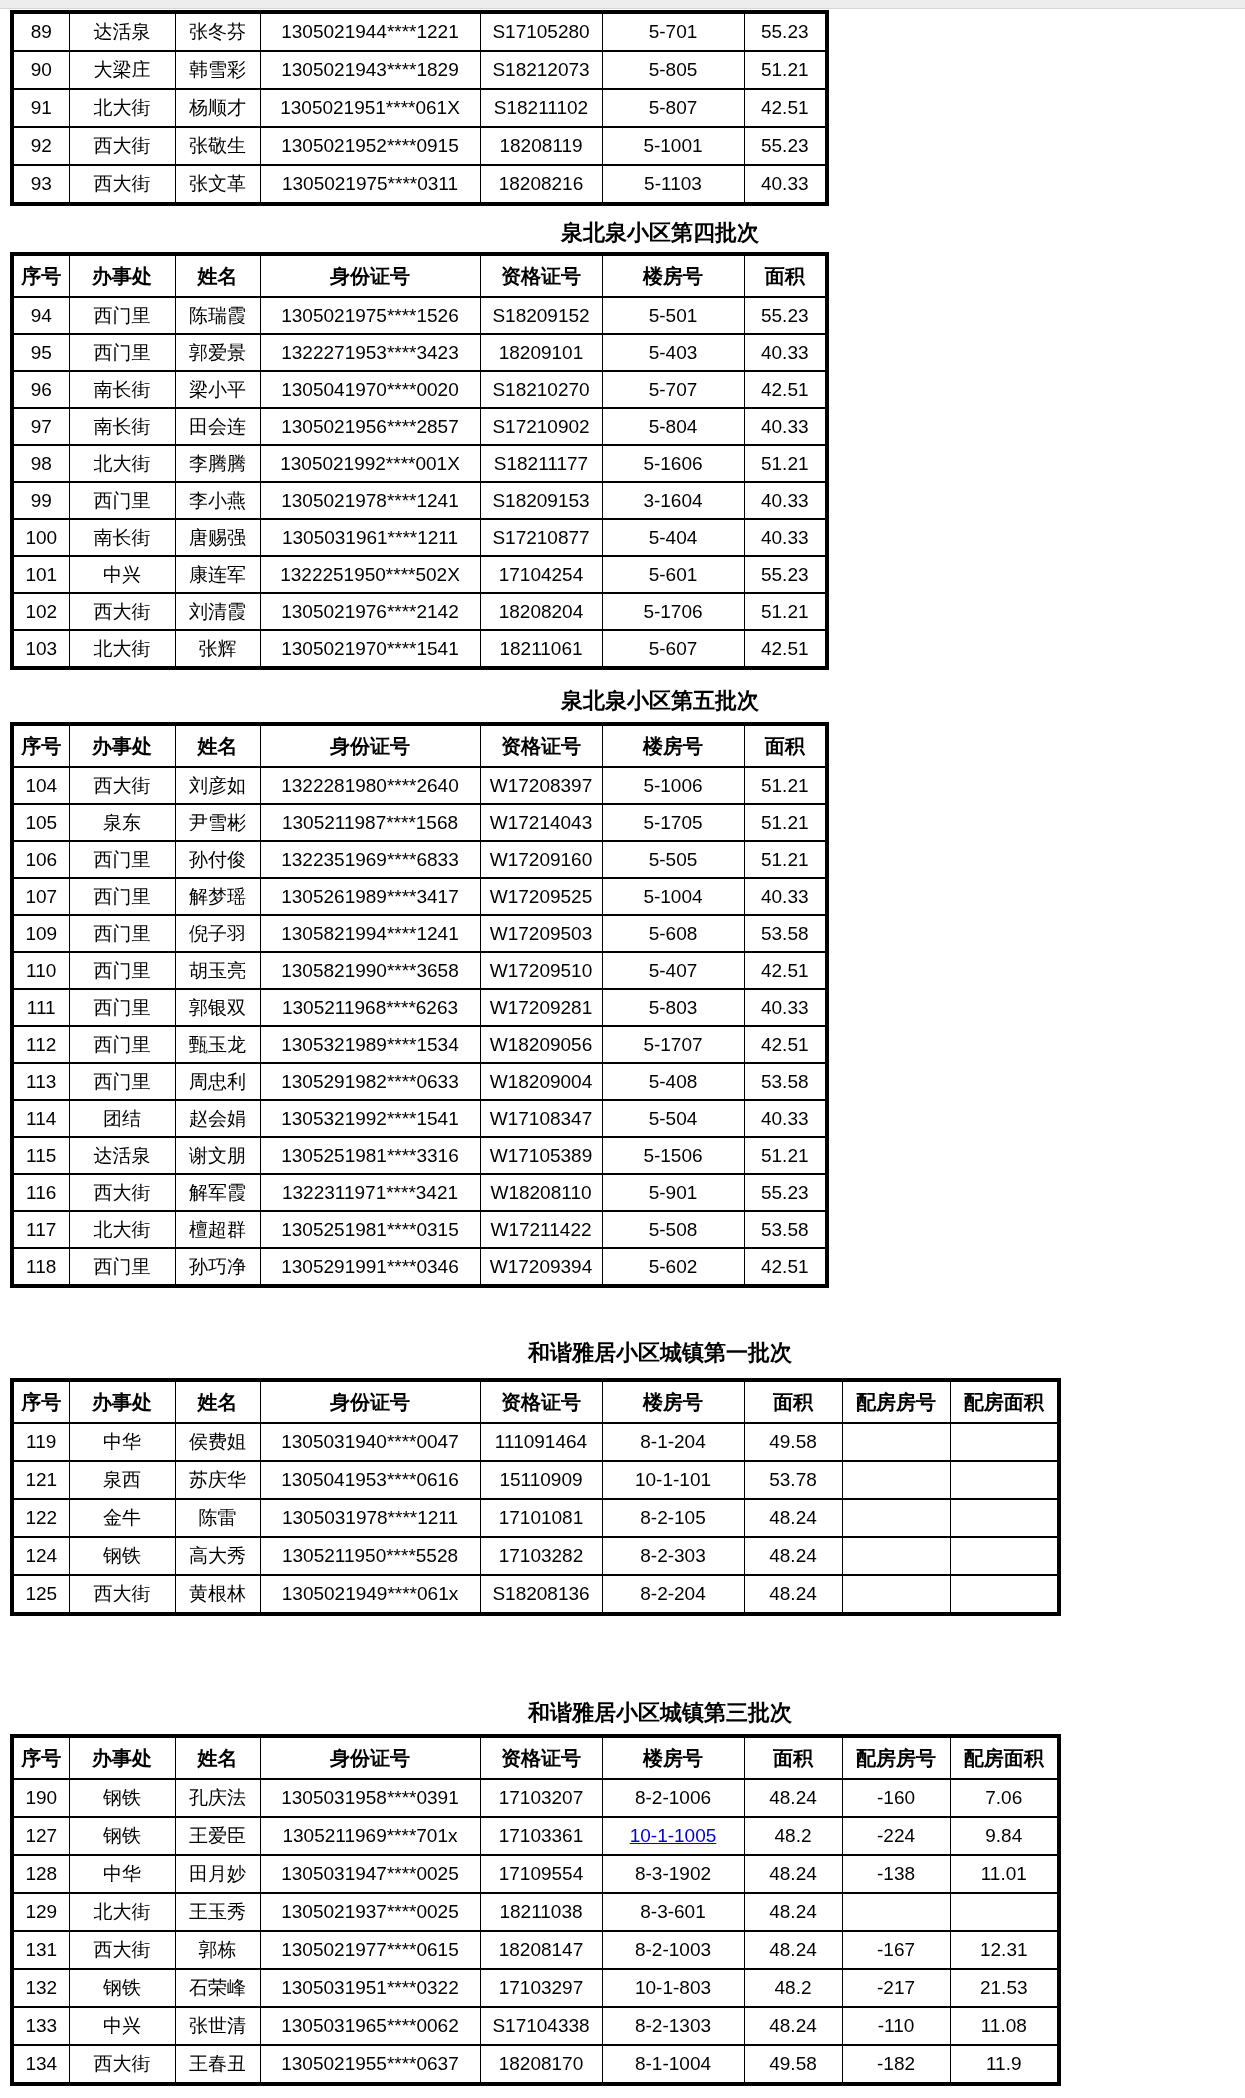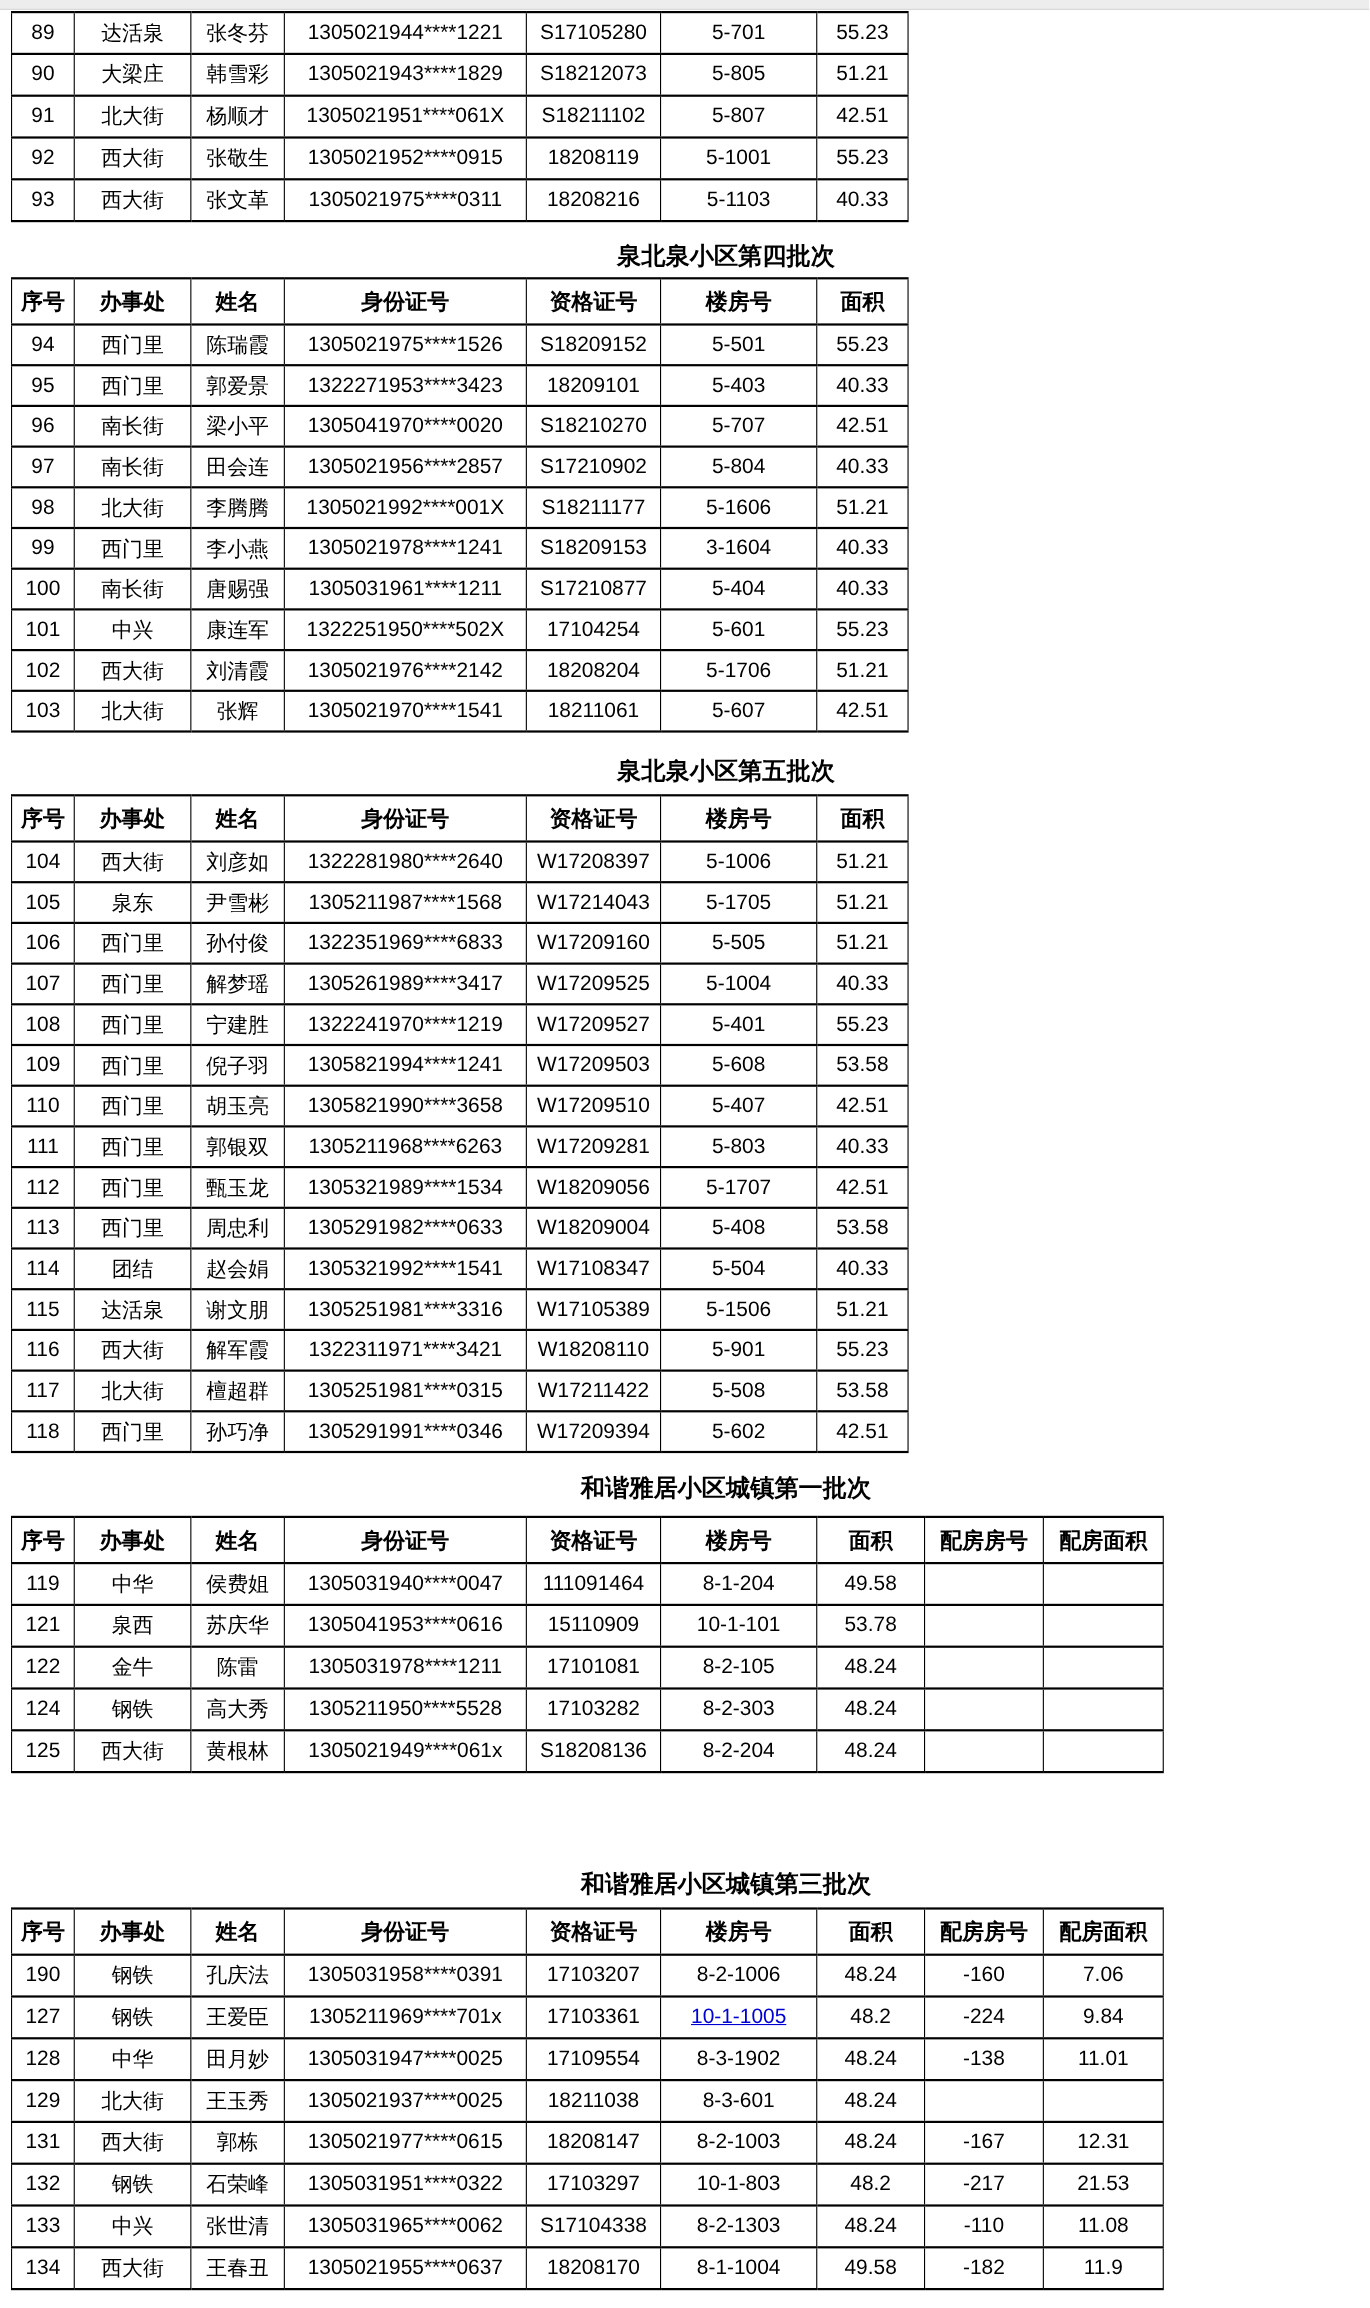--- a/index.html
+++ b/index.html
@@ -8,21 +8,21 @@
     background:#ffffff;color:#000;
     font-family:"Liberation Sans","DejaVu Sans",sans-serif;
   }
   #top-strip{
     position:absolute;top:0;left:0;width:1245px;height:8px;
     border-bottom:1px solid #d6d6d6;
   }
   table{
     position:absolute;left:10px;
     border-collapse:collapse;table-layout:fixed;
-    border:1px solid #000000;
+    border:4px solid #000000;
   }
   th,td{
     border:1px solid #000;
     border-top-width:2px;border-bottom-width:2px;
     text-align:center;vertical-align:middle;
     padding:0;overflow:hidden;white-space:nowrap;
   }
   th{font-size:20px;font-weight:bold;height:40px;}
   td{font-size:19px;font-weight:normal;}
   .t-basic{width:815px;}
@@ -272,29 +272,20 @@
       <tr>
         <td>107</td>
         <td>西门里</td>
         <td>解梦瑶</td>
         <td>1305261989****3417</td>
         <td>W17209525</td>
         <td>5-1004</td>
         <td>40.33</td>
       </tr>
       <tr>
-        <td>108</td>
-        <td>西门里</td>
-        <td>宁建胜</td>
-        <td>1322241970****1219</td>
-        <td>W17209527</td>
-        <td>5-401</td>
-        <td>55.23</td>
-      </tr>
-      <tr>
         <td>109</td>
         <td>西门里</td>
         <td>倪子羽</td>
         <td>1305821994****1241</td>
         <td>W17209503</td>
         <td>5-608</td>
         <td>53.58</td>
       </tr>
       <tr>
         <td>110</td>

